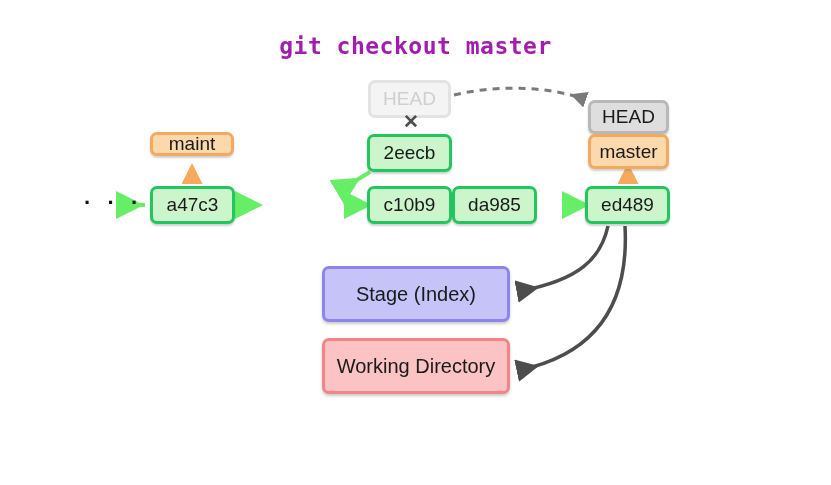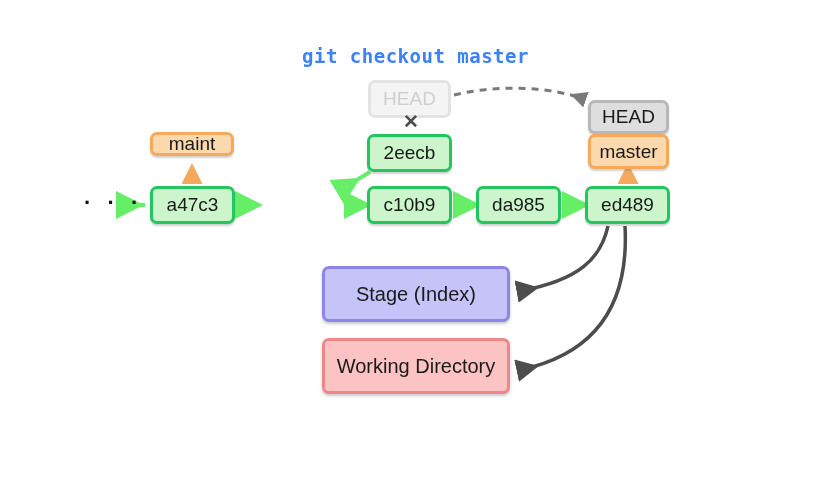--- a/index.html
+++ b/index.html
@@ -25,25 +25,24 @@
     height: 485px;
     pointer-events: none;
   }
   .title {
     position: absolute;
     left: 0;
     top: 33px;
     width: 831px;
     text-align: center;
     font-family: "DejaVu Sans Mono", "Liberation Mono", monospace;
-    font-size: 19px;
+    font-size: 23px;
     font-weight: bold;
     letter-spacing: 0.5px;
-    color: #3b82f6;
-    margin-top: 12px;
+    color: #a21caf;
   }
   .node {
     position: absolute;
     box-sizing: border-box;
     display: flex;
     align-items: center;
     justify-content: center;
     border-radius: 7px;
     font-size: 19px;
     color: #1a1a1a;
@@ -167,19 +166,19 @@
   <div class="node headbox" style="left:588px; top:100px; width:81px; height:34px;">HEAD</div>
 
   <div class="node branch" style="left:588px; top:134px; width:81px; height:35px;">master</div>
 
   <div class="node branch" style="left:150px; top:132px; width:84px; height:24px;">maint</div>
 
   <div class="node commit" style="left:367px; top:134px; width:85px; height:38px;">2eecb</div>
 
   <div class="node commit" style="left:150px; top:186px; width:85px; height:38px;">a47c3</div>
   <div class="node commit" style="left:367px; top:186px; width:85px; height:38px;">c10b9</div>
-  <div class="node commit" style="left:476px; top:186px; width:85px; height:38px;">da985</div>
+  <div class="node commit" style="left:452px; top:186px; width:85px; height:38px;">da985</div>
   <div class="node commit" style="left:585px; top:186px; width:85px; height:38px;">ed489</div>
 
   <div class="node stageidx" style="left:322px; top:266px; width:188px; height:56px;">Stage (Index)</div>
   <div class="node workdir" style="left:322px; top:338px; width:188px; height:56px;">Working Directory</div>
 
 </div>
 
 </body></html>

